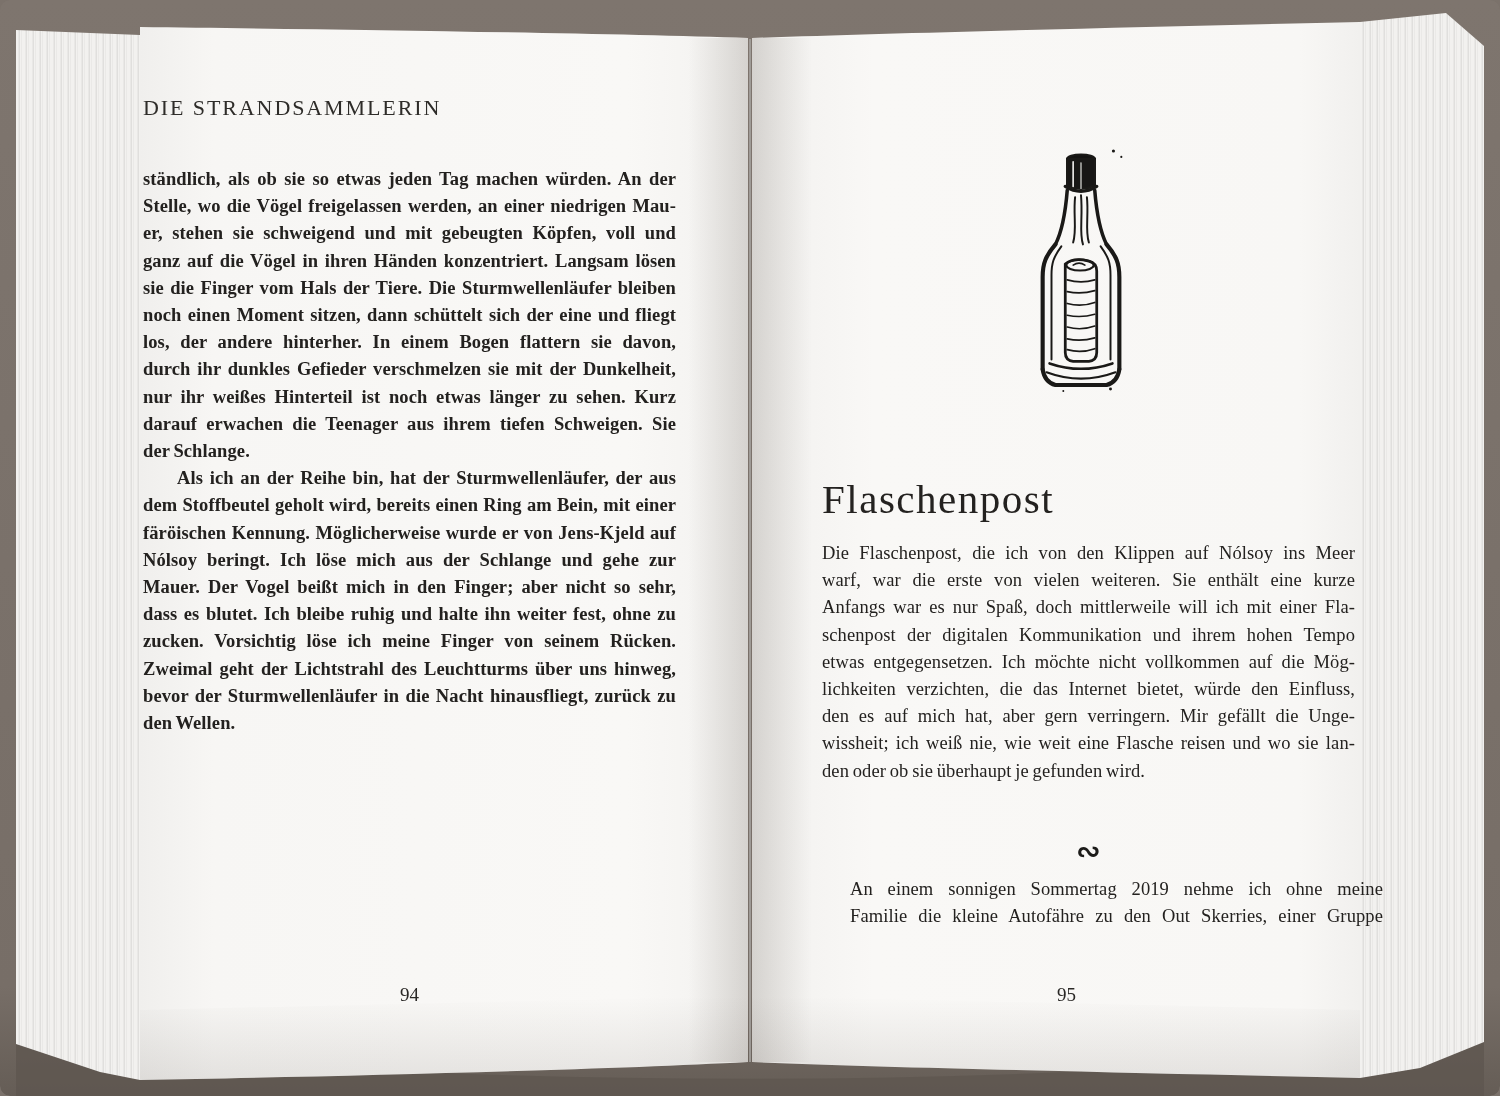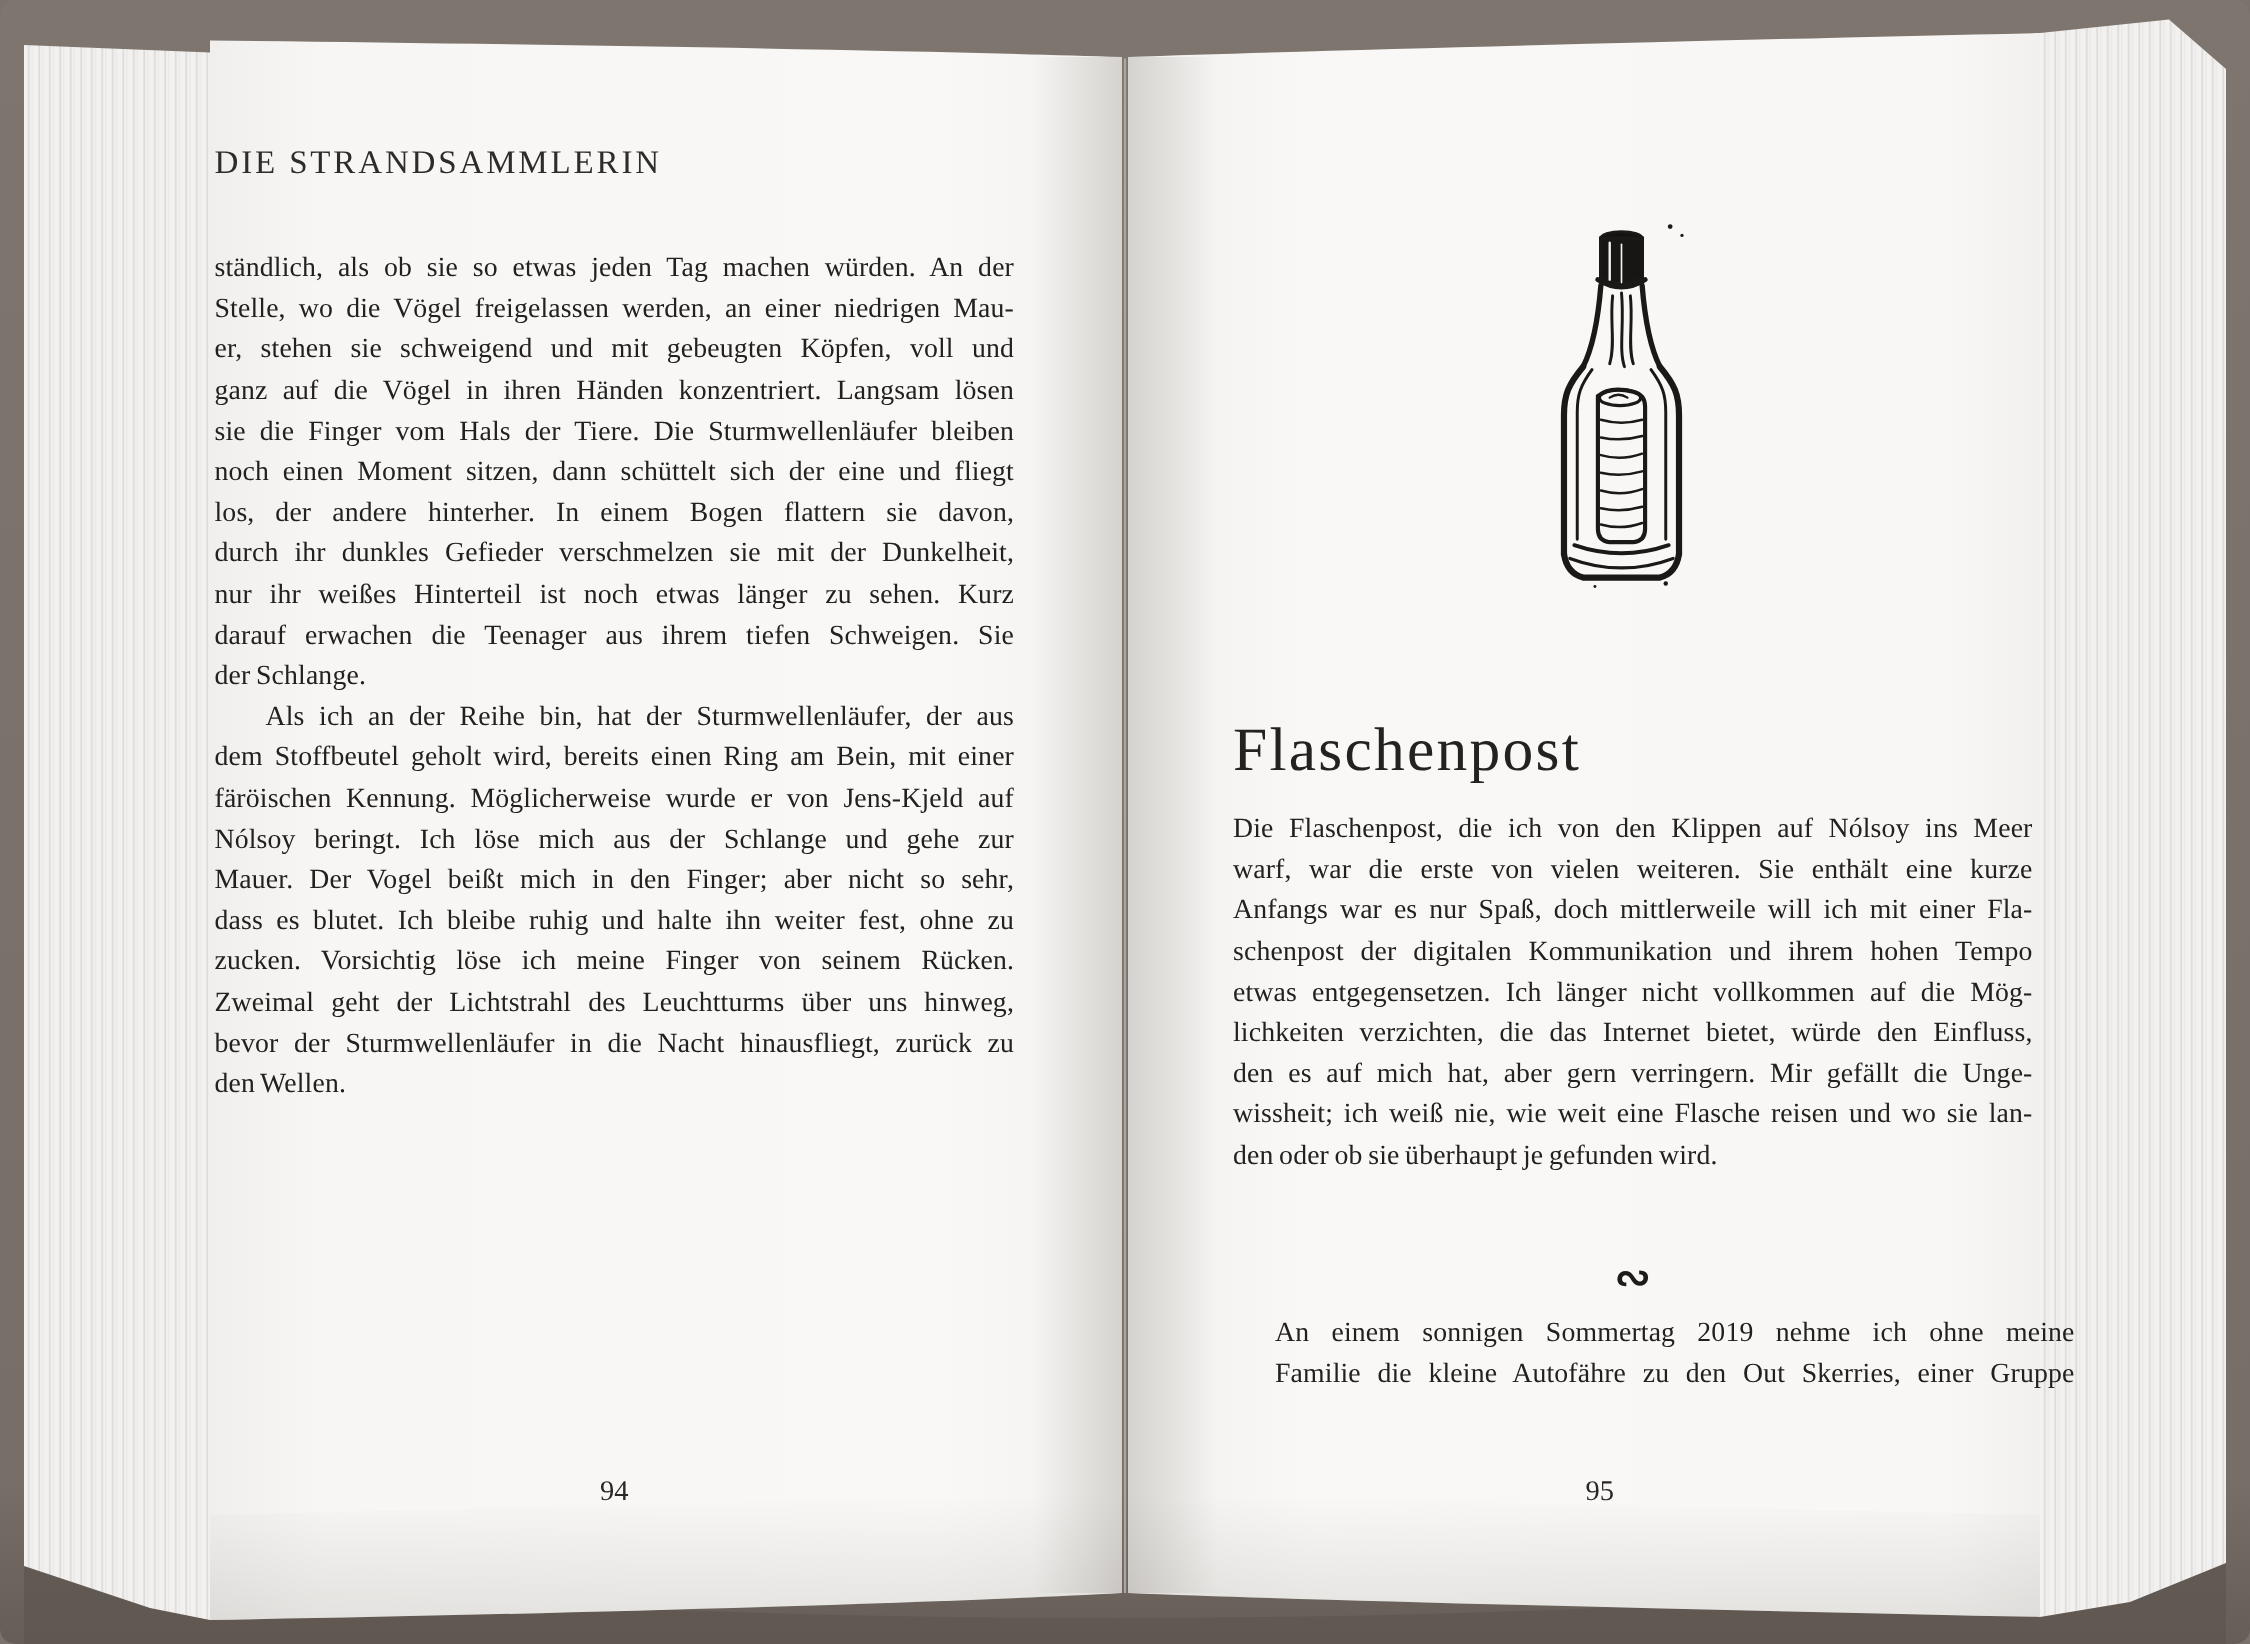--- a/index.html
+++ b/index.html
@@ -3,21 +3,21 @@
 <meta charset="utf-8">
 <style>
   html,body{margin:0;padding:0;background:#7b726b;}
   #book{position:relative;width:1500px;height:1096px;background:#7b726b;border-radius:10px;overflow:hidden;
         font-family:"Liberation Serif","DejaVu Serif",serif;color:#23211f;}
   #book-art{position:absolute;inset:0;z-index:0;}
   .abs{position:absolute;z-index:2;}
 
   
   #left-header{left:143px;top:95px;width:533px;font-size:22px;letter-spacing:1.9px;color:#2e2c29;}
-  #left-body{left:143px;top:166px;width:533px;}
+  #left-body{left:143px;top:166px;width:533px;font-weight:bold;}
   #right-body1{left:822px;top:540px;width:533px;}
   #right-body2{left:850px;top:876px;width:533px;}
   .bodytext{font-size:18.5px;line-height:27.2px;word-spacing:-1px;letter-spacing:0.1px;color:#23211f;}
   .line{text-align:justify;text-align-last:justify;white-space:normal;}
   .line.lastline{text-align-last:left;}
   .line.indent{text-indent:34px;}
 
   #chapter-title{left:822px;top:474px;width:533px;font-size:41px;
                  letter-spacing:1.5px;color:#242220;line-height:50px;}
   #ornament{left:822px;top:836px;width:533px;text-align:center;font-family:"DejaVu Sans",sans-serif;
@@ -166,21 +166,21 @@
   </svg>
 
   <div id="chapter-title" class="abs">Flaschenpost</div>
 
   <div id="right-body1" class="abs bodytext">
       <div>
         <div class="line">Die Flaschenpost, die ich von den Klippen auf Nólsoy ins Meer</div>
         <div class="line">warf, war die erste von vielen weiteren. Sie enthält eine kurze</div>
         <div class="line">Anfangs war es nur Spaß, doch mittlerweile will ich mit einer Fla-</div>
         <div class="line">schenpost der digitalen Kommunikation und ihrem hohen Tempo</div>
-        <div class="line">etwas entgegensetzen. Ich länger nicht vollkommen auf die Mög-</div>
+        <div class="line">etwas entgegensetzen. Ich möchte nicht vollkommen auf die Mög-</div>
         <div class="line">lichkeiten verzichten, die das Internet bietet, würde den Einfluss,</div>
         <div class="line">den es auf mich hat, aber gern verringern. Mir gefällt die Unge-</div>
         <div class="line">wissheit; ich weiß nie, wie weit eine Flasche reisen und wo sie lan-</div>
         <div class="line lastline">den oder ob sie überhaupt je gefunden wird.</div>
       </div>
     </div>
 
   <div id="ornament" class="abs">∾</div>
 
   <div id="right-body2" class="abs bodytext">

